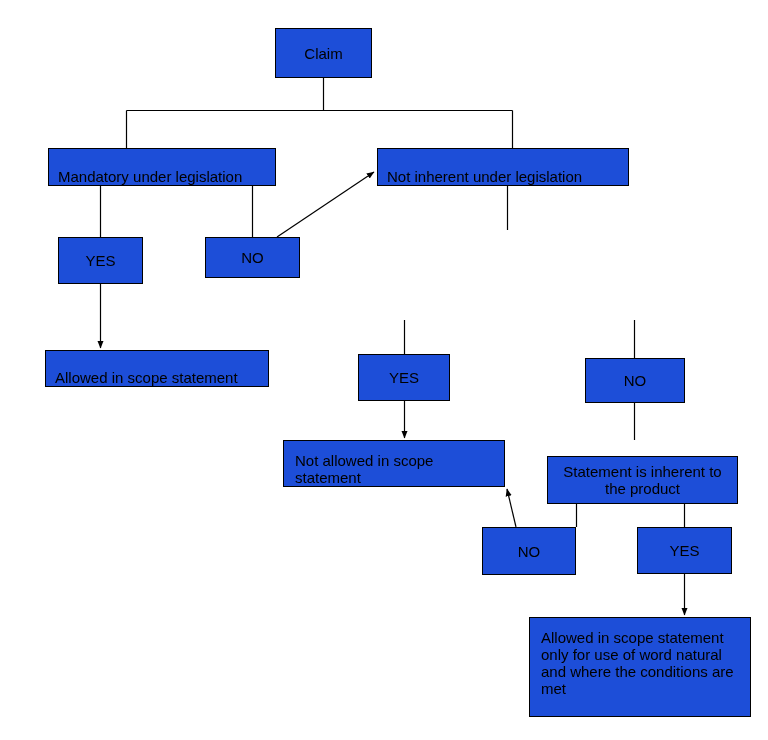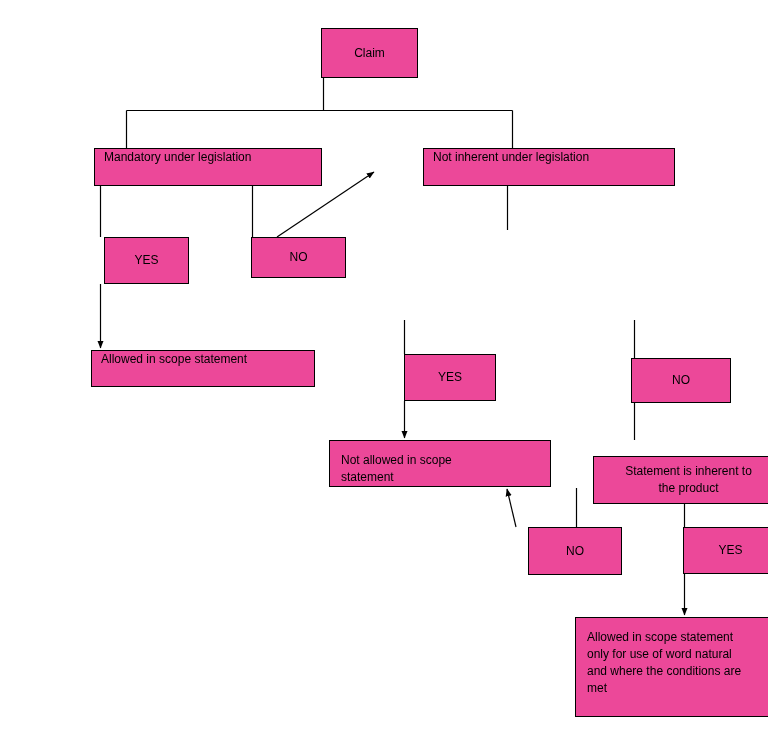--- a/index.html
+++ b/index.html
@@ -21,40 +21,39 @@
     left: 0;
     top: 0;
     width: 768px;
     height: 740px;
     pointer-events: none;
   }
   .node {
     position: absolute;
     box-sizing: border-box;
     border: 1px solid #000000;
-    background: #ec4899;
+    background: #1d4ed8;
     color: #000000;
-    font-size: 12px;
+    font-size: 15px;
     line-height: 17px;
     display: flex;
     z-index: 2;
-    margin-left: 46px;
   }
   .node .node-text {
     display: block;
     width: 100%;
     white-space: pre-line;
   }
   .align-center {
     align-items: center;
     justify-content: center;
     text-align: center;
   }
   .align-left {
-    align-items: flex-start;
+    align-items: flex-end;
     justify-content: flex-start;
     text-align: left;
     padding-left: 9px;
     padding-right: 6px;
   }
   .align-topleft {
     align-items: flex-start;
     justify-content: center;
     text-align: left;
     padding: 11px 8px 6px 11px;

